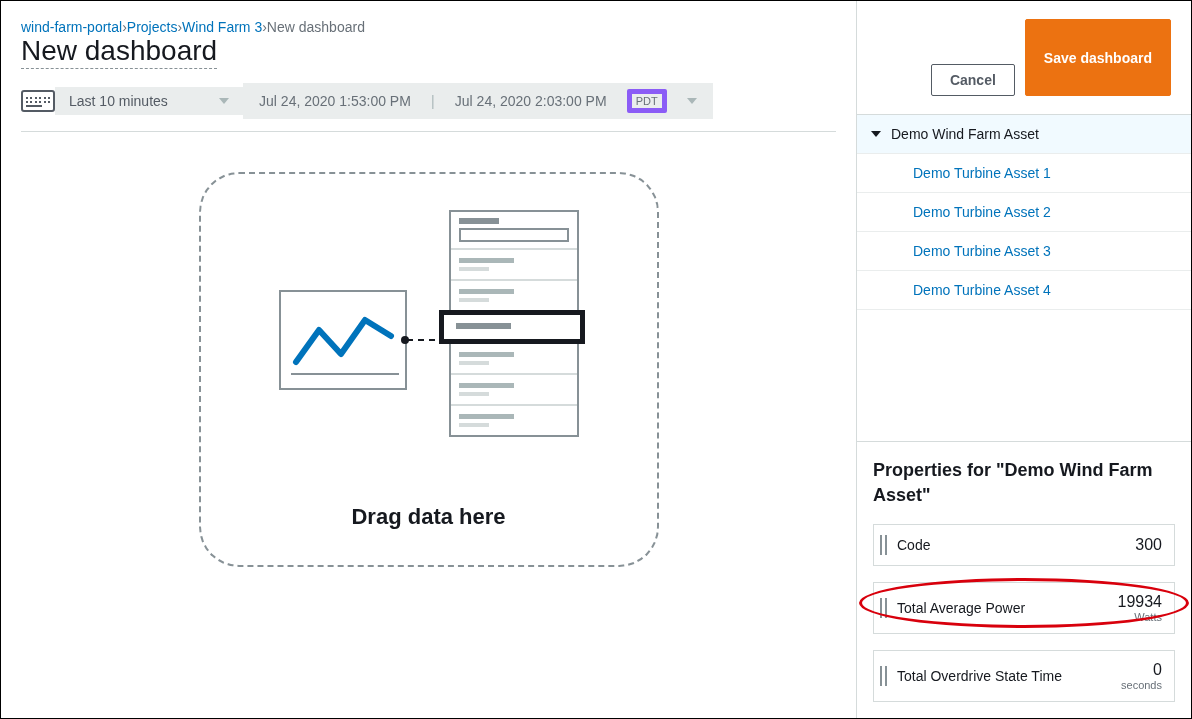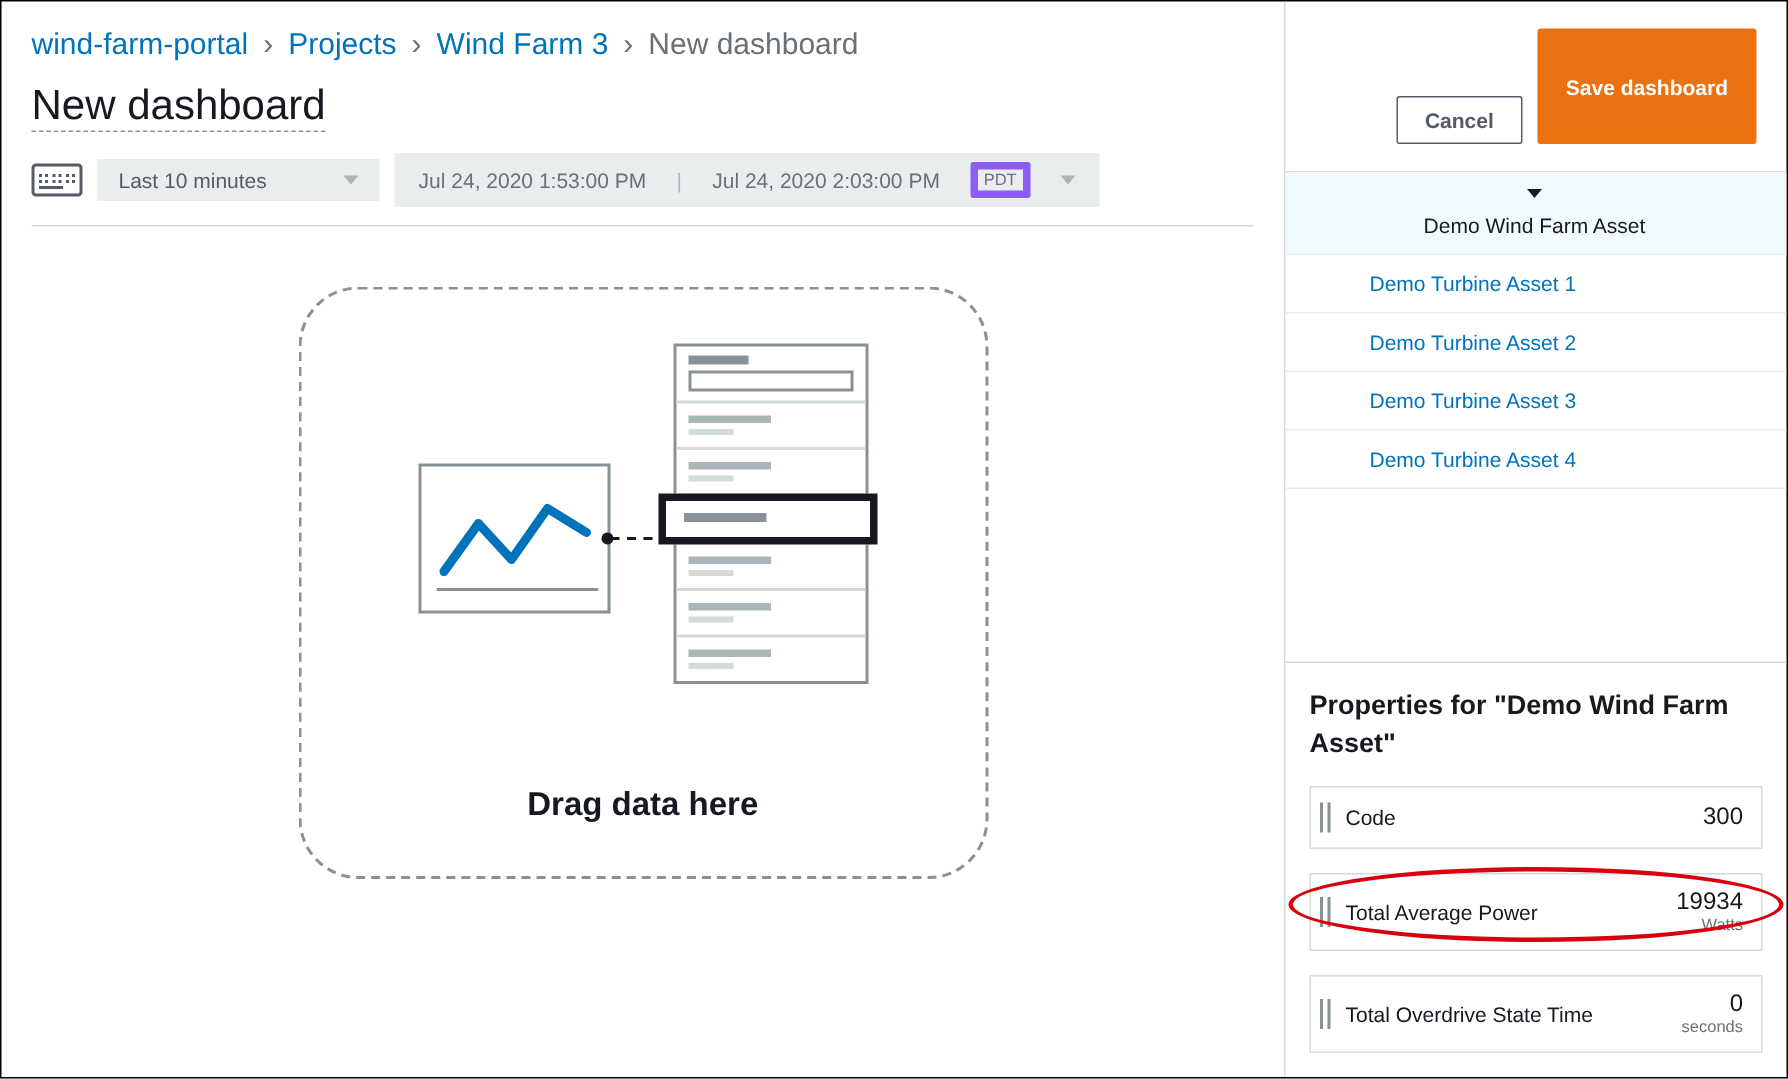--- a/index.html
+++ b/index.html
@@ -30,23 +30,21 @@
       width: 335px;
       border-left: 1px solid #d5dbdb;
       display: flex;
       flex-direction: column;
     }
 
     
     .breadcrumb {
       display: flex;
       align-items: center;
-      gap: 10px;
-      font-size: 20px;
-      margin-bottom: 12px;
+      font-size: 14px;
     }
     .breadcrumb a {
       color: #0073bb;
       text-decoration: none;
       cursor: pointer;
     }
     .breadcrumb .sep {
       color: #687078;
     }
     .breadcrumb .current {
@@ -60,21 +58,20 @@
       border-bottom: 1px dashed #879196;
       display: inline-block;
       margin-bottom: 14px;
       padding-bottom: 1px;
     }
 
     
     .timebar {
       display: flex;
       align-items: center;
-      gap: 10px;
       margin-bottom: 12px;
       text-align: right;
     }
     .kbd-icon {
       width: 34px;
       height: 22px;
       border: 2px solid #545b64;
       border-radius: 3px;
       position: relative;
       display:flex;
@@ -251,21 +248,20 @@
     
     .asset-tree {
       border-top: 1px solid #d5dbdb;
     }
     .asset-tree .node {
       padding: 11px 16px 11px 24px;
       border-bottom: 1px solid #eaeded;
       color: #0073bb;
       font-size: 14px;
       cursor: pointer;
-      flex-direction: column;
     }
     .asset-tree .node.parent {
       background: #f1faff;
       color: #16191f;
       display: flex;
       align-items: center;
       gap: 10px;
       padding-left: 14px;
     }
     .asset-tree .node.child {

